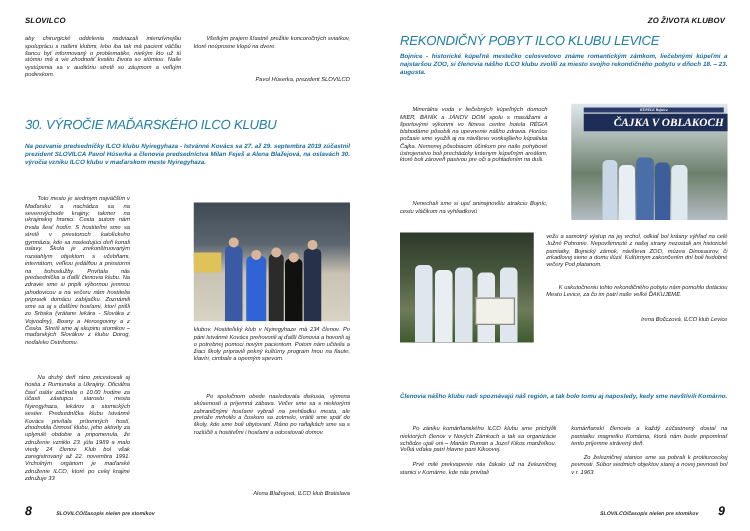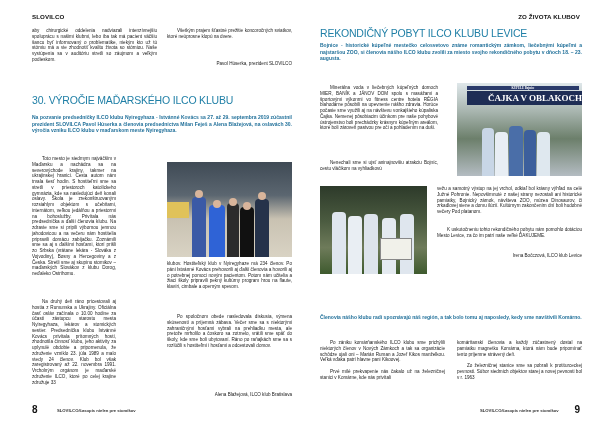--- a/index.html
+++ b/index.html
@@ -1,19 +1,19 @@
 <!DOCTYPE html>
 <html><head>
 <meta charset="utf-8">
 <style>
-  * { box-sizing: border-box; margin: 0; padding: 0; }
+  * { box-sizing: border-box; margin: 0; padding: 0; font-style: italic; }
   html, body { width: 600px; height: 425px; background: #ffffff; overflow: hidden; }
   body { font-family: "Liberation Sans", sans-serif; color: #222; position: relative; }
   .page { position: absolute; top: 0; height: 425px; width: 300px; }
-  .page-left { left: 12px; }
+  .page-left { left: 0; }
   .page-right { left: 300px; }
 
   .running-head { position: absolute; top: 13px; font-size: 6.2px; font-weight: bold; color: #111; letter-spacing: 0.1px; }
   .running-head.left { left: 20px; }
   .running-head.right { right: 20px; }
 
   .body-text { font-size: 4.6px; line-height: 5.75px; text-align: justify; color: #222; }
   .indent { text-indent: 10px; }
 
   .col { position: absolute; }

